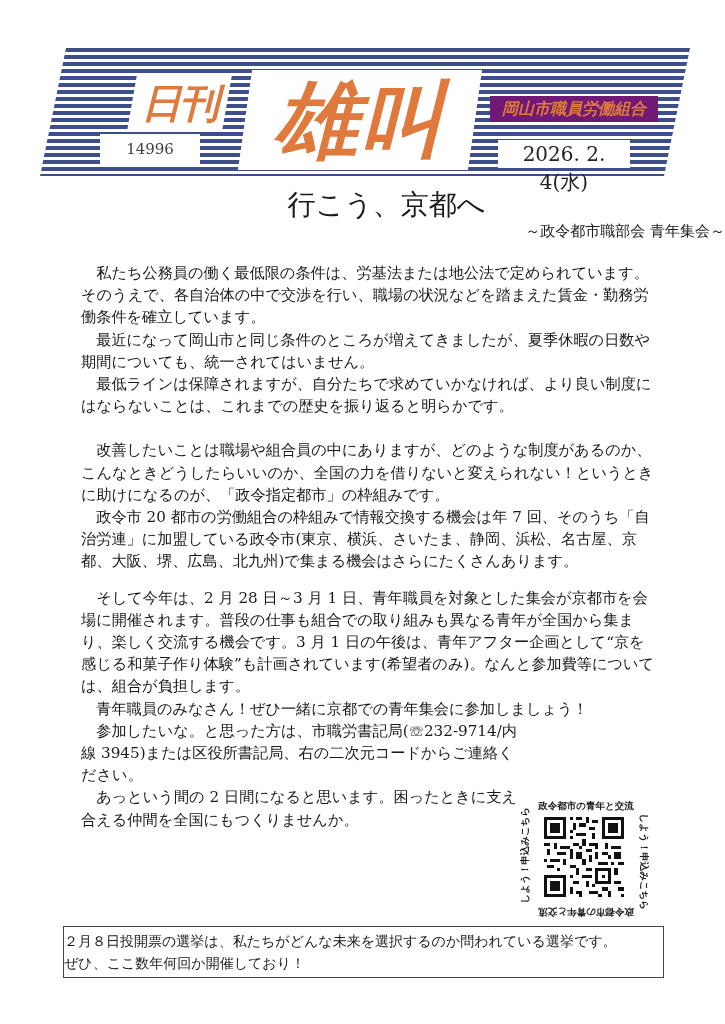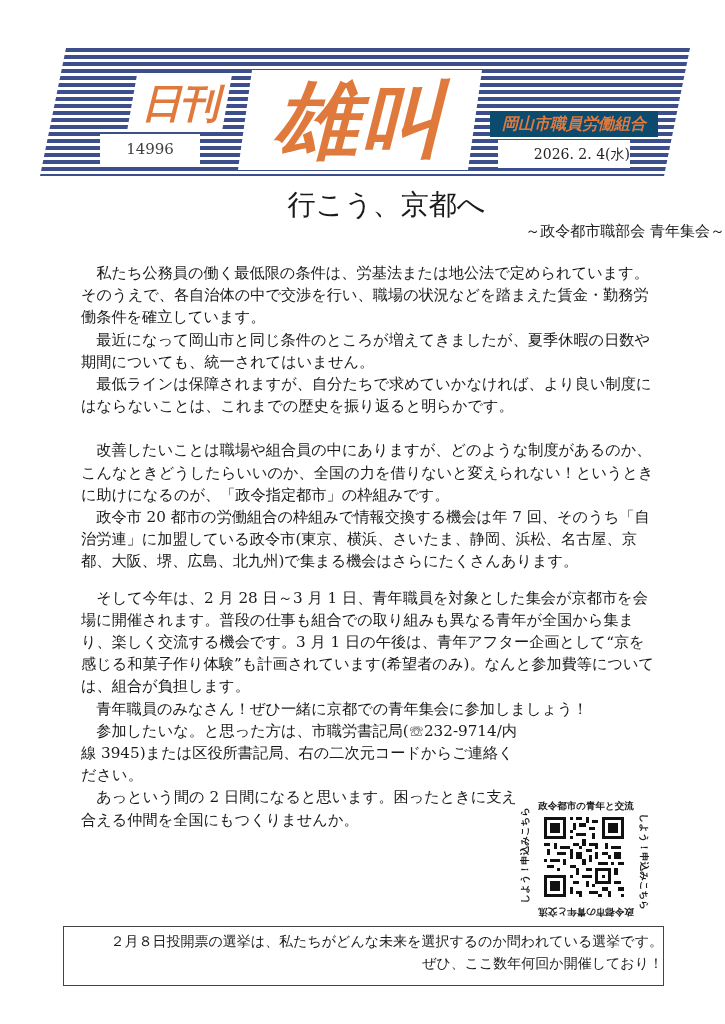--- a/index.html
+++ b/index.html
@@ -15,27 +15,27 @@
   .mh-title-small { position:absolute; left:92px; top:26px; width:95px; height:58px;
     background:#fff; transform:skewX(-10deg); }
   .mh-title-small span { display:block; transform:skewX(10deg);
     font-family:"DejaVu Sans", sans-serif; font-weight:bold; font-size:40px; color:#e07a3c;
     letter-spacing:-2px; line-height:58px; text-align:center; font-style:italic; }
   .mh-title-big { position:absolute; left:205px; top:22px; width:230px; height:100px;
     background:#fff; transform:skewX(-8deg); }
   .mh-title-big span { display:block; transform:skewX(8deg);
     font-family:"DejaVu Sans", sans-serif; font-weight:bold; font-size:84px; color:#e07a3c;
     line-height:100px; text-align:center; font-style:italic; letter-spacing:2px; }
-  .mh-union { position:absolute; left:450px; top:63px; width:168px; height:26px; background:#0c4a6e; }
+  .mh-union { position:absolute; left:450px; top:48px; width:168px; height:26px; background:#701a75; }
   .mh-union span { display:block; font-family:"DejaVu Sans", sans-serif; font-weight:bold;
     font-size:16px; color:#e07a3c; line-height:26px; text-align:center; font-style:italic; }
   .mh-issue { position:absolute; left:60px; top:86px; width:100px; height:30px; background:#fff; }
   .mh-issue span { display:block; font-size:15px; line-height:30px; text-align:center; color:#404040; }
   .mh-date { position:absolute; left:458px; top:92px; width:132px; height:28px; background:#fff; }
-  .mh-date span { display:block; font-size:14px; line-height:28px; text-align:right; color:#222; }
+  .mh-date span { display:block; font-size:20px; line-height:28px; text-align:center; color:#222; }
 
   
   .headline { position:absolute; left:0; width:725px; text-align:center;
     font-family:"DejaVu Sans", sans-serif; }
   .headline.main { top:186px; font-size:28px;padding-left:24px; }
   .headline.sub { top:222px; font-size:15px;text-align:right; }
 
   
   .article { position:absolute; left:81px; top:262px; width:575px;
     font-size:15.2px; line-height:22.2px; }
@@ -49,23 +49,23 @@
     font-size:9.5px; font-weight:bold; text-align:center; white-space:nowrap; }
   .qr-caption-bottom { position:absolute; left:14px; bottom:0; width:108px; font-family:"DejaVu Sans", sans-serif;
     font-size:9.5px; font-weight:bold; text-align:center; white-space:nowrap; transform:rotate(180deg); }
   .qr-caption-left { position:absolute; left:-38px; top:52px; width:90px; font-family:"DejaVu Sans", sans-serif;
     font-size:9.5px; font-weight:bold; text-align:center; white-space:nowrap; transform:rotate(-90deg); }
   .qr-caption-right { position:absolute; left:80px; top:52px; width:90px; font-family:"DejaVu Sans", sans-serif;
     font-size:9.5px; font-weight:bold; text-align:center; white-space:nowrap; transform:rotate(90deg); }
   .qr-code { position:absolute; left:26px; top:17px; width:80px; height:80px; }
 
   
-  .notice { position:absolute; left:63px; top:926px; width:601px; height:60px;
+  .notice { position:absolute; left:63px; top:926px; width:601px; height:52px;
     border:1.5px solid #444; box-sizing:border-box;
-    font-family:"DejaVu Sans", sans-serif; font-size:14px; text-align:right; line-height:22px; padding-top:3px; }
+    font-family:"DejaVu Sans", sans-serif; font-size:14px; text-align:left; line-height:22px; padding-top:3px; }
 </style>
 </head>
 <body>
 
 <div class="masthead">
   <div class="stripes"></div>
   <div class="mh-title-small">
     <span>日刊</span>
   </div>
   <div class="mh-title-big">

